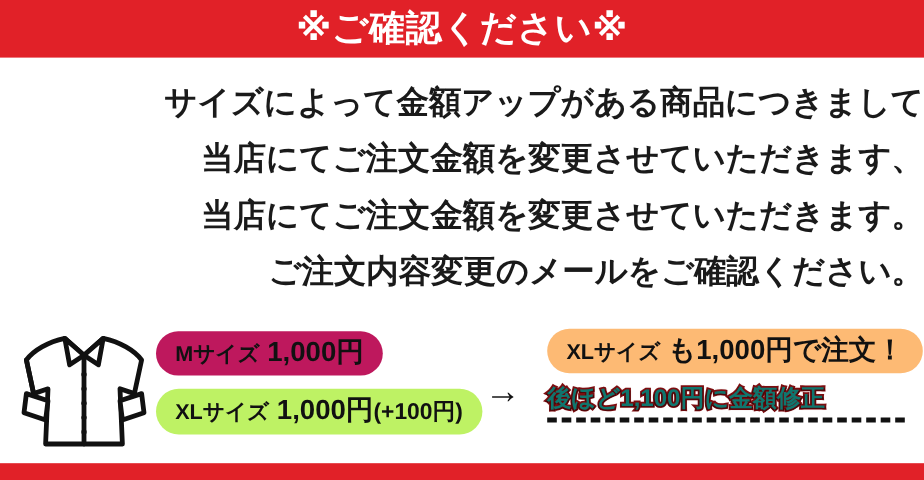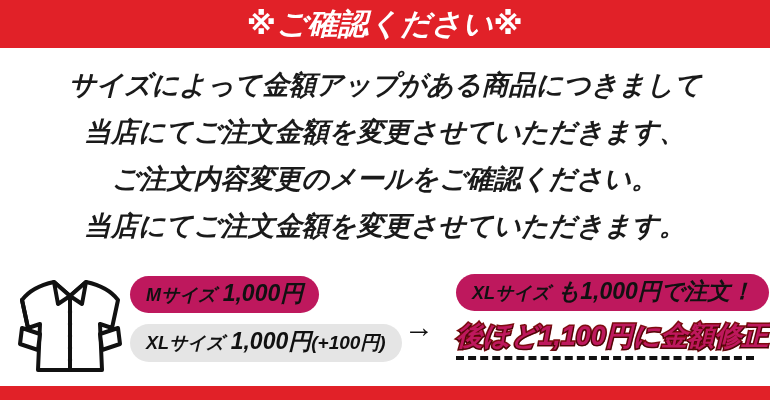--- a/index.html
+++ b/index.html
@@ -9,21 +9,20 @@
   }
   body {
     font-family: "Liberation Sans", "DejaVu Sans", sans-serif;
   }
   #banner {
     position: relative;
     width: 770px;
     height: 400px;
     background: #ffffff;
     overflow: hidden;
-    font-style: italic;
   }
 
   
   .header-bar {
     position: absolute;
     left: 0;
     top: 0;
     width: 770px;
     height: 48px;
     background: #e12128;
@@ -39,21 +38,21 @@
     line-height: 1;
     white-space: nowrap;
   }
 
   
   .body-lines {
     position: absolute;
     left: 0;
     top: 62px;
     width: 770px;
-    text-align: center;
+    text-align: right;
   }
   .body-line {
     color: #1a1a1a;
     font-size: 27px;
     font-weight: bold;
     line-height: 47px;
     white-space: nowrap;
   }
 
   
@@ -89,21 +88,21 @@
     color: #111111;
     font-weight: bold;
     line-height: 1.1;
   }
   .pill-m {
     background: #be185d;
     font-size: 23px;
     margin-bottom: 11px;
   }
   .pill-xl {
-    background: #e5e5e5;
+    background: #bef264;
     font-size: 23px;
   }
   .sz-label {
     font-size: 18px;
     font-weight: bold;
   }
   .paren-small {
     font-size: 19px;
     font-weight: bold;
   }
@@ -119,28 +118,28 @@
   }
 
   
   .after-col {
     position: absolute;
     left: 456px;
     top: 8px;
     width: 310px;
   }
   .pill-after {
-    background: #be185d;
+    background: #fdba74;
     font-size: 23px;
     margin-bottom: 10px;
   }
   .fix-note {
-    font-size: 27px;
-    font-weight: bold;
-    color: #be185d;
+    font-size: 20px;
+    font-weight: bold;
+    color: #0f766e;
     white-space: nowrap;
     line-height: 1.15;
     letter-spacing: 0px;
     -webkit-text-stroke: 3px #7d0d10;
     paint-order: stroke fill;
     text-shadow:
        0 0 2px #7d0d10,
        1px 1px 0 #3a0607,
       -1px 1px 0 #3a0607;
   }
@@ -166,22 +165,22 @@
 
 <div id="banner">
 
   <div class="header-bar">
     <div class="header-title">※ご確認ください※</div>
   </div>
 
   <div class="body-lines">
     <div class="body-line">サイズによって金額アップがある商品につきまして</div>
     <div class="body-line">当店にてご注文金額を変更させていただきます、</div>
+    <div class="body-line">当店にてご注文金額を変更させていただきます。</div>
     <div class="body-line">ご注文内容変更のメールをご確認ください。</div>
-    <div class="body-line">当店にてご注文金額を変更させていただきます。</div>
   </div>
 
   <div class="compare">
 
     <svg class="shirt-icon" viewBox="0 0 112 110" aria-hidden="true">
       <g fill="#ffffff" stroke="#111111" stroke-width="4" stroke-linejoin="round" stroke-linecap="round">
         <path d="M40 12 L56 26 L72 12
                  C86 15 98 22 104 30
                  L98 58 L86 54 L88 100
                  L24 100 L26 54 L14 58 L8 30

